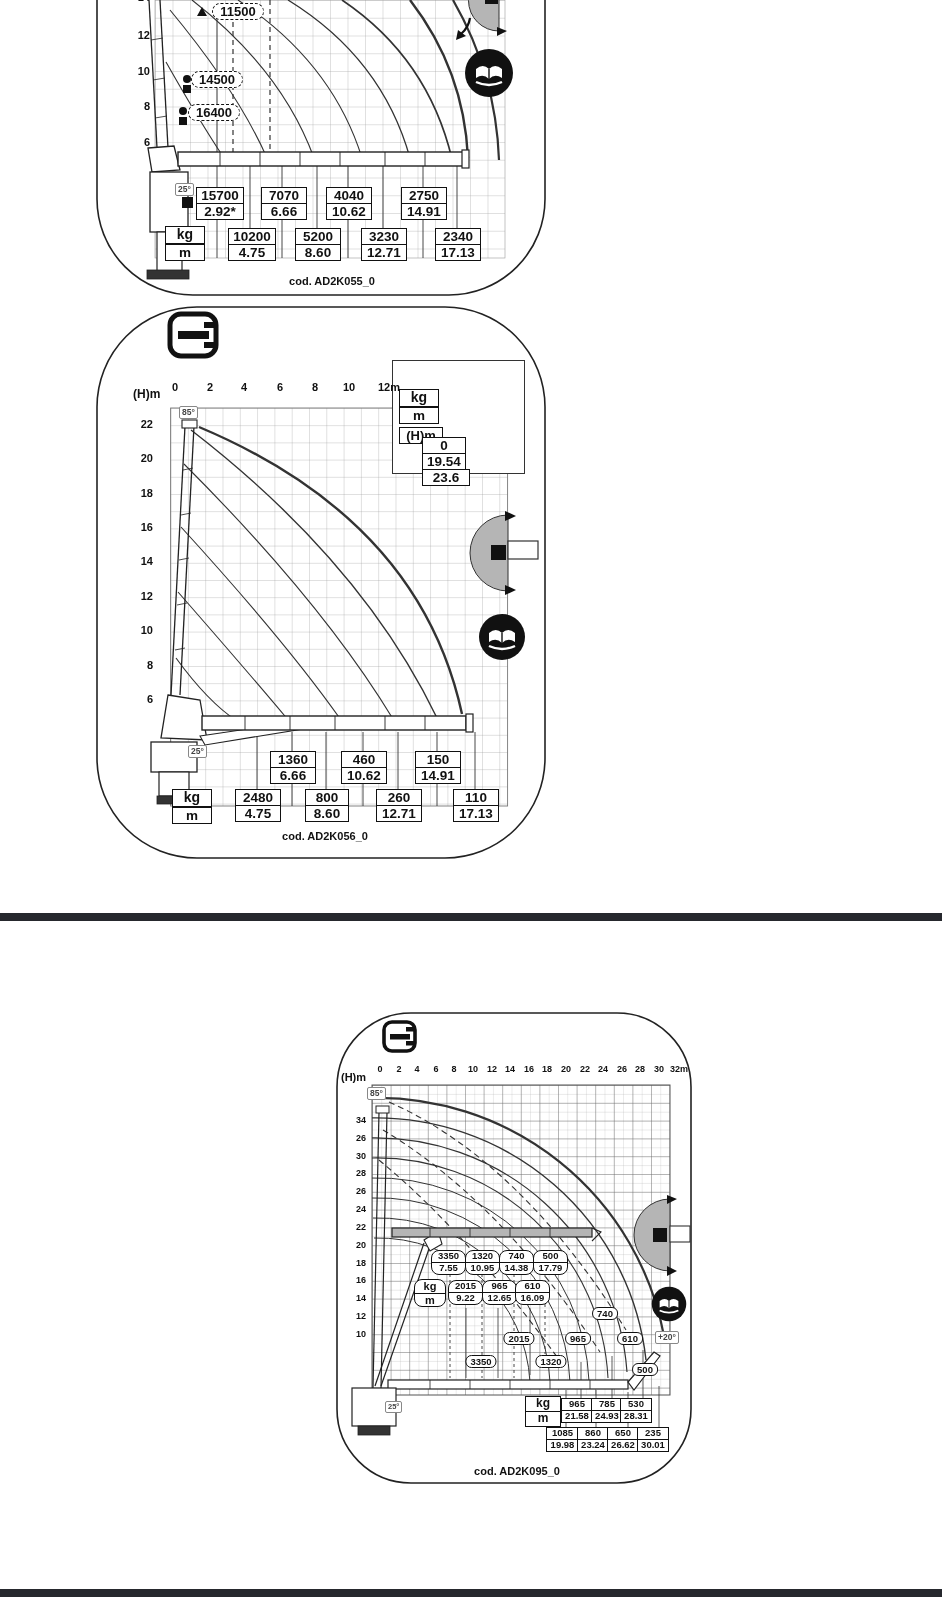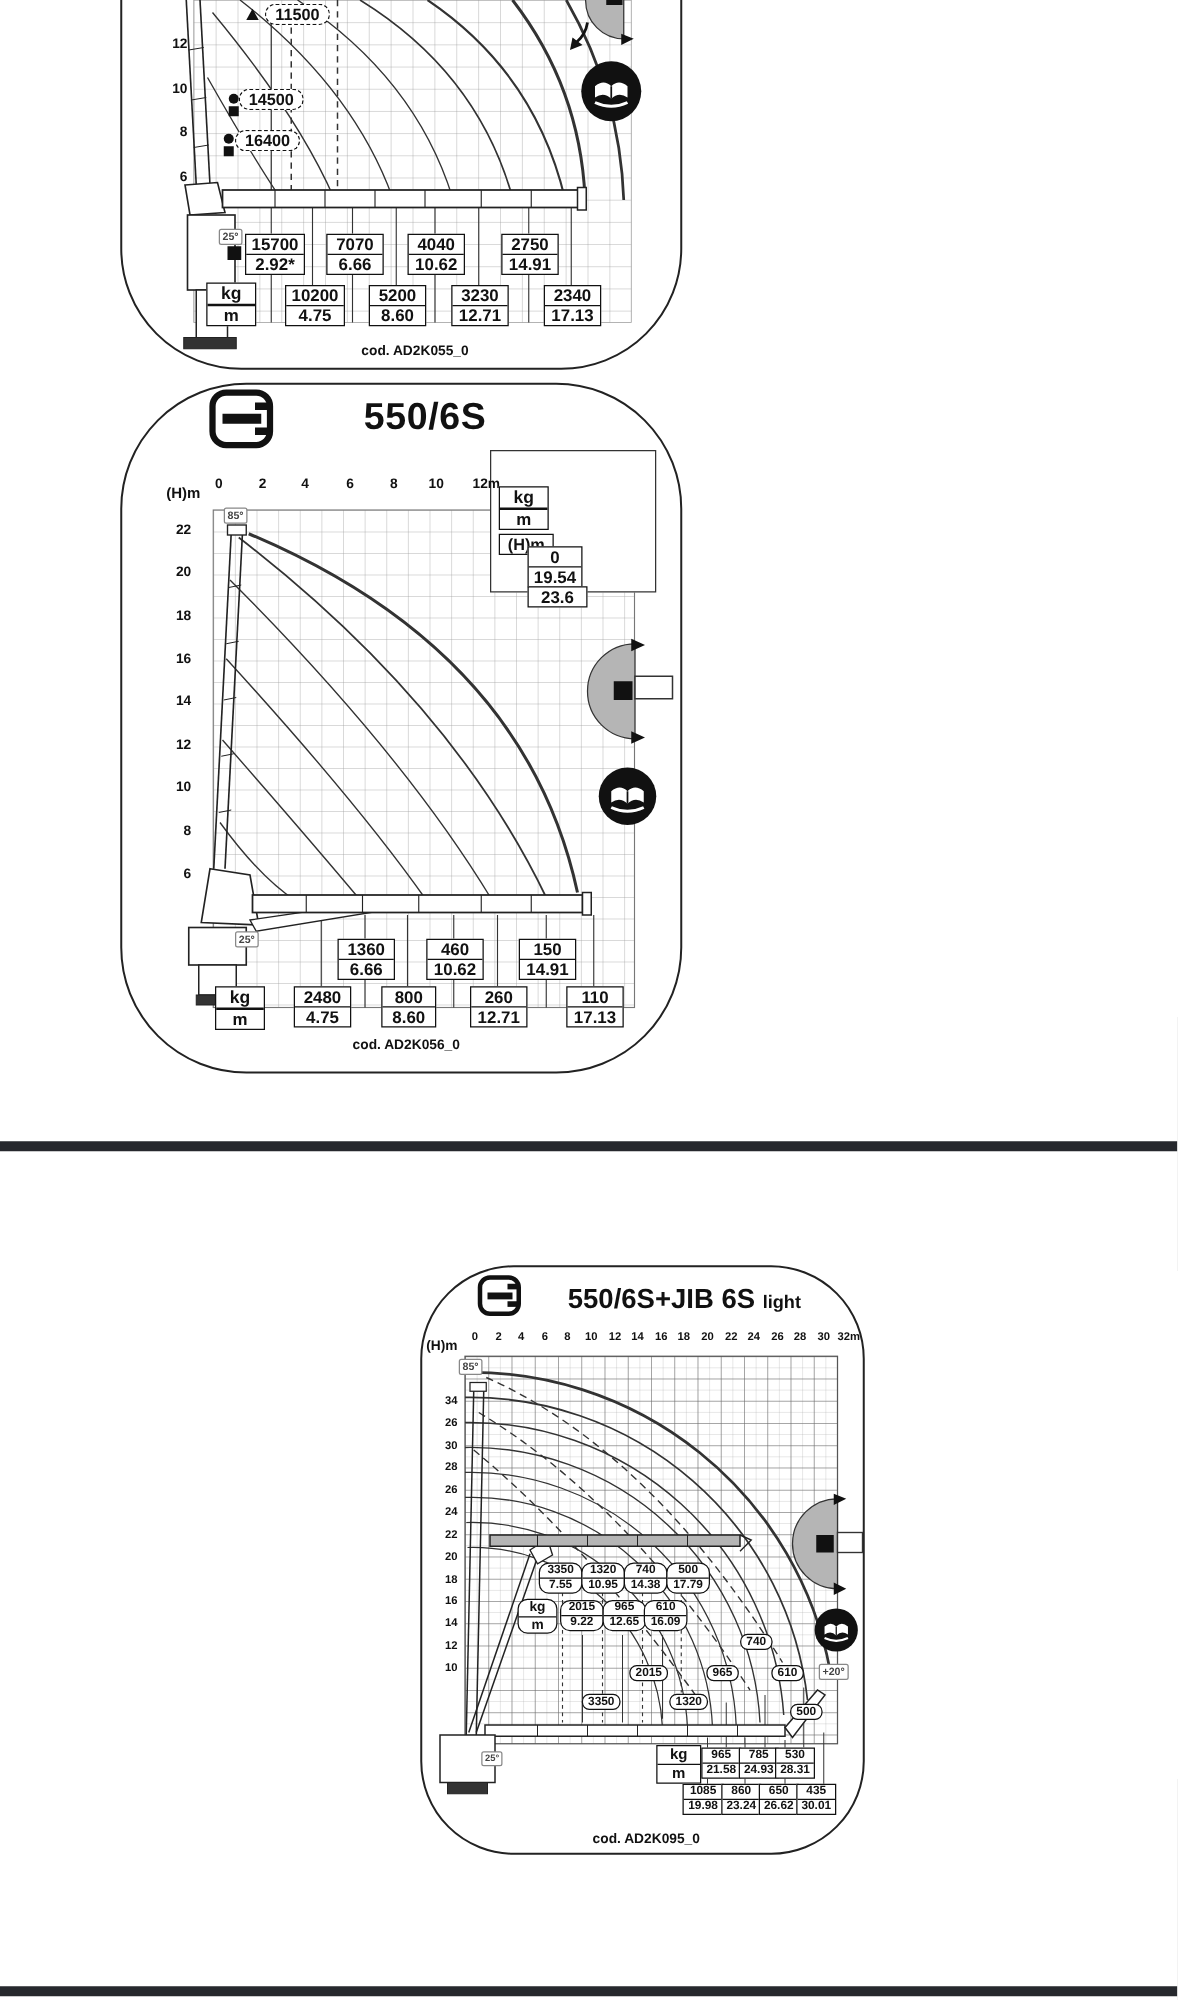--- a/index.html
+++ b/index.html
@@ -304,21 +304,20 @@
 <div class="vbox" style="left:361px;top:228px;width:44px">
   <div class="num">3230</div>
   <div class="den">12.71</div>
 </div>
 <div class="vbox" style="left:435px;top:228px;width:44px">
   <div class="num">2340</div>
   <div class="den">17.13</div>
 </div>
 <div class="cod" style="left:332px;top:275px">cod. AD2K055_0</div>
 
-<div class="title-mid" style="left:240px;top:317px;width:200px">550/6S</div>
 
 <span class="hm" style="left:133px;top:387px">(H)m</span>
 <span class="xtick" style="left:175px;top:381px">0</span>
 <span class="xtick" style="left:210px;top:381px">2</span>
 <span class="xtick" style="left:244px;top:381px">4</span>
 <span class="xtick" style="left:280px;top:381px">6</span>
 <span class="xtick" style="left:315px;top:381px">8</span>
 <span class="xtick" style="left:349px;top:381px">10</span>
 <span class="xtick" style="left:389px;top:381px">12m</span>
 
@@ -376,24 +375,20 @@
 <div class="vbox" style="left:376px;top:789px;width:44px">
   <div class="num">260</div>
   <div class="den">12.71</div>
 </div>
 <div class="vbox" style="left:453px;top:789px;width:44px">
   <div class="num">110</div>
   <div class="den">17.13</div>
 </div>
 <div class="cod" style="left:325px;top:830px">cod. AD2K056_0</div>
 
-<div class="title-jib" style="left:420px;top:1026px;width:255px">
-  <span>550/6S+JIB 6S</span>
-  <span class="light">light</span>
-</div>
 
 <span class="hm" style="left:341px;top:1071px;font-size:11px">(H)m</span>
 <span class="xtick-s" style="left:380px;top:1064px">0</span>
 <span class="xtick-s" style="left:399px;top:1064px">2</span>
 <span class="xtick-s" style="left:417px;top:1064px">4</span>
 <span class="xtick-s" style="left:436px;top:1064px">6</span>
 <span class="xtick-s" style="left:454px;top:1064px">8</span>
 <span class="xtick-s" style="left:473px;top:1064px">10</span>
 <span class="xtick-s" style="left:492px;top:1064px">12</span>
 <span class="xtick-s" style="left:510px;top:1064px">14</span>
@@ -491,18 +486,18 @@
 </div>
 <div class="vbox-s" style="left:577px;top:1427px;width:30px">
   <div class="num">860</div>
   <div class="den">23.24</div>
 </div>
 <div class="vbox-s" style="left:607px;top:1427px;width:30px">
   <div class="num">650</div>
   <div class="den">26.62</div>
 </div>
 <div class="vbox-s" style="left:637px;top:1427px;width:30px">
-  <div class="num">435</div>
+  <div class="num">235</div>
   <div class="den">30.01</div>
 </div>
 <div class="cod" style="left:517px;top:1465px">cod. AD2K095_0</div>
 
 </div>
 
 </body></html>

